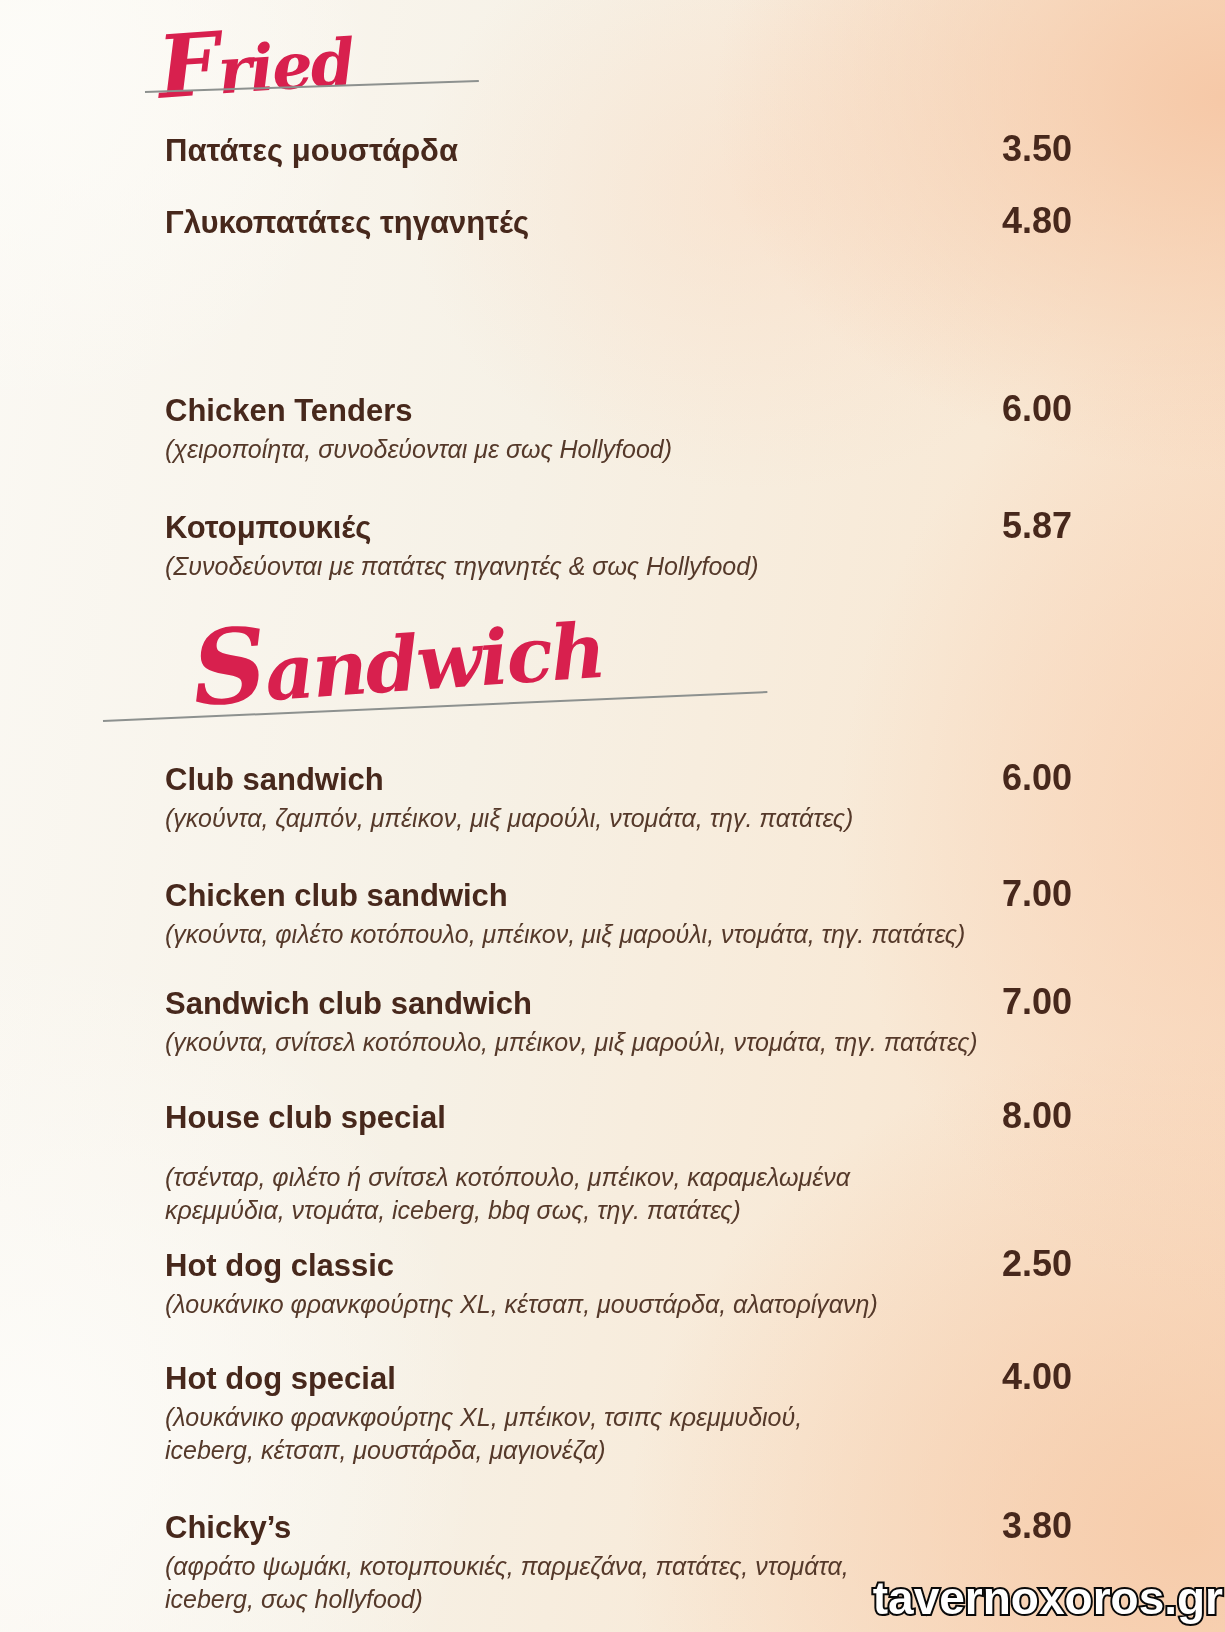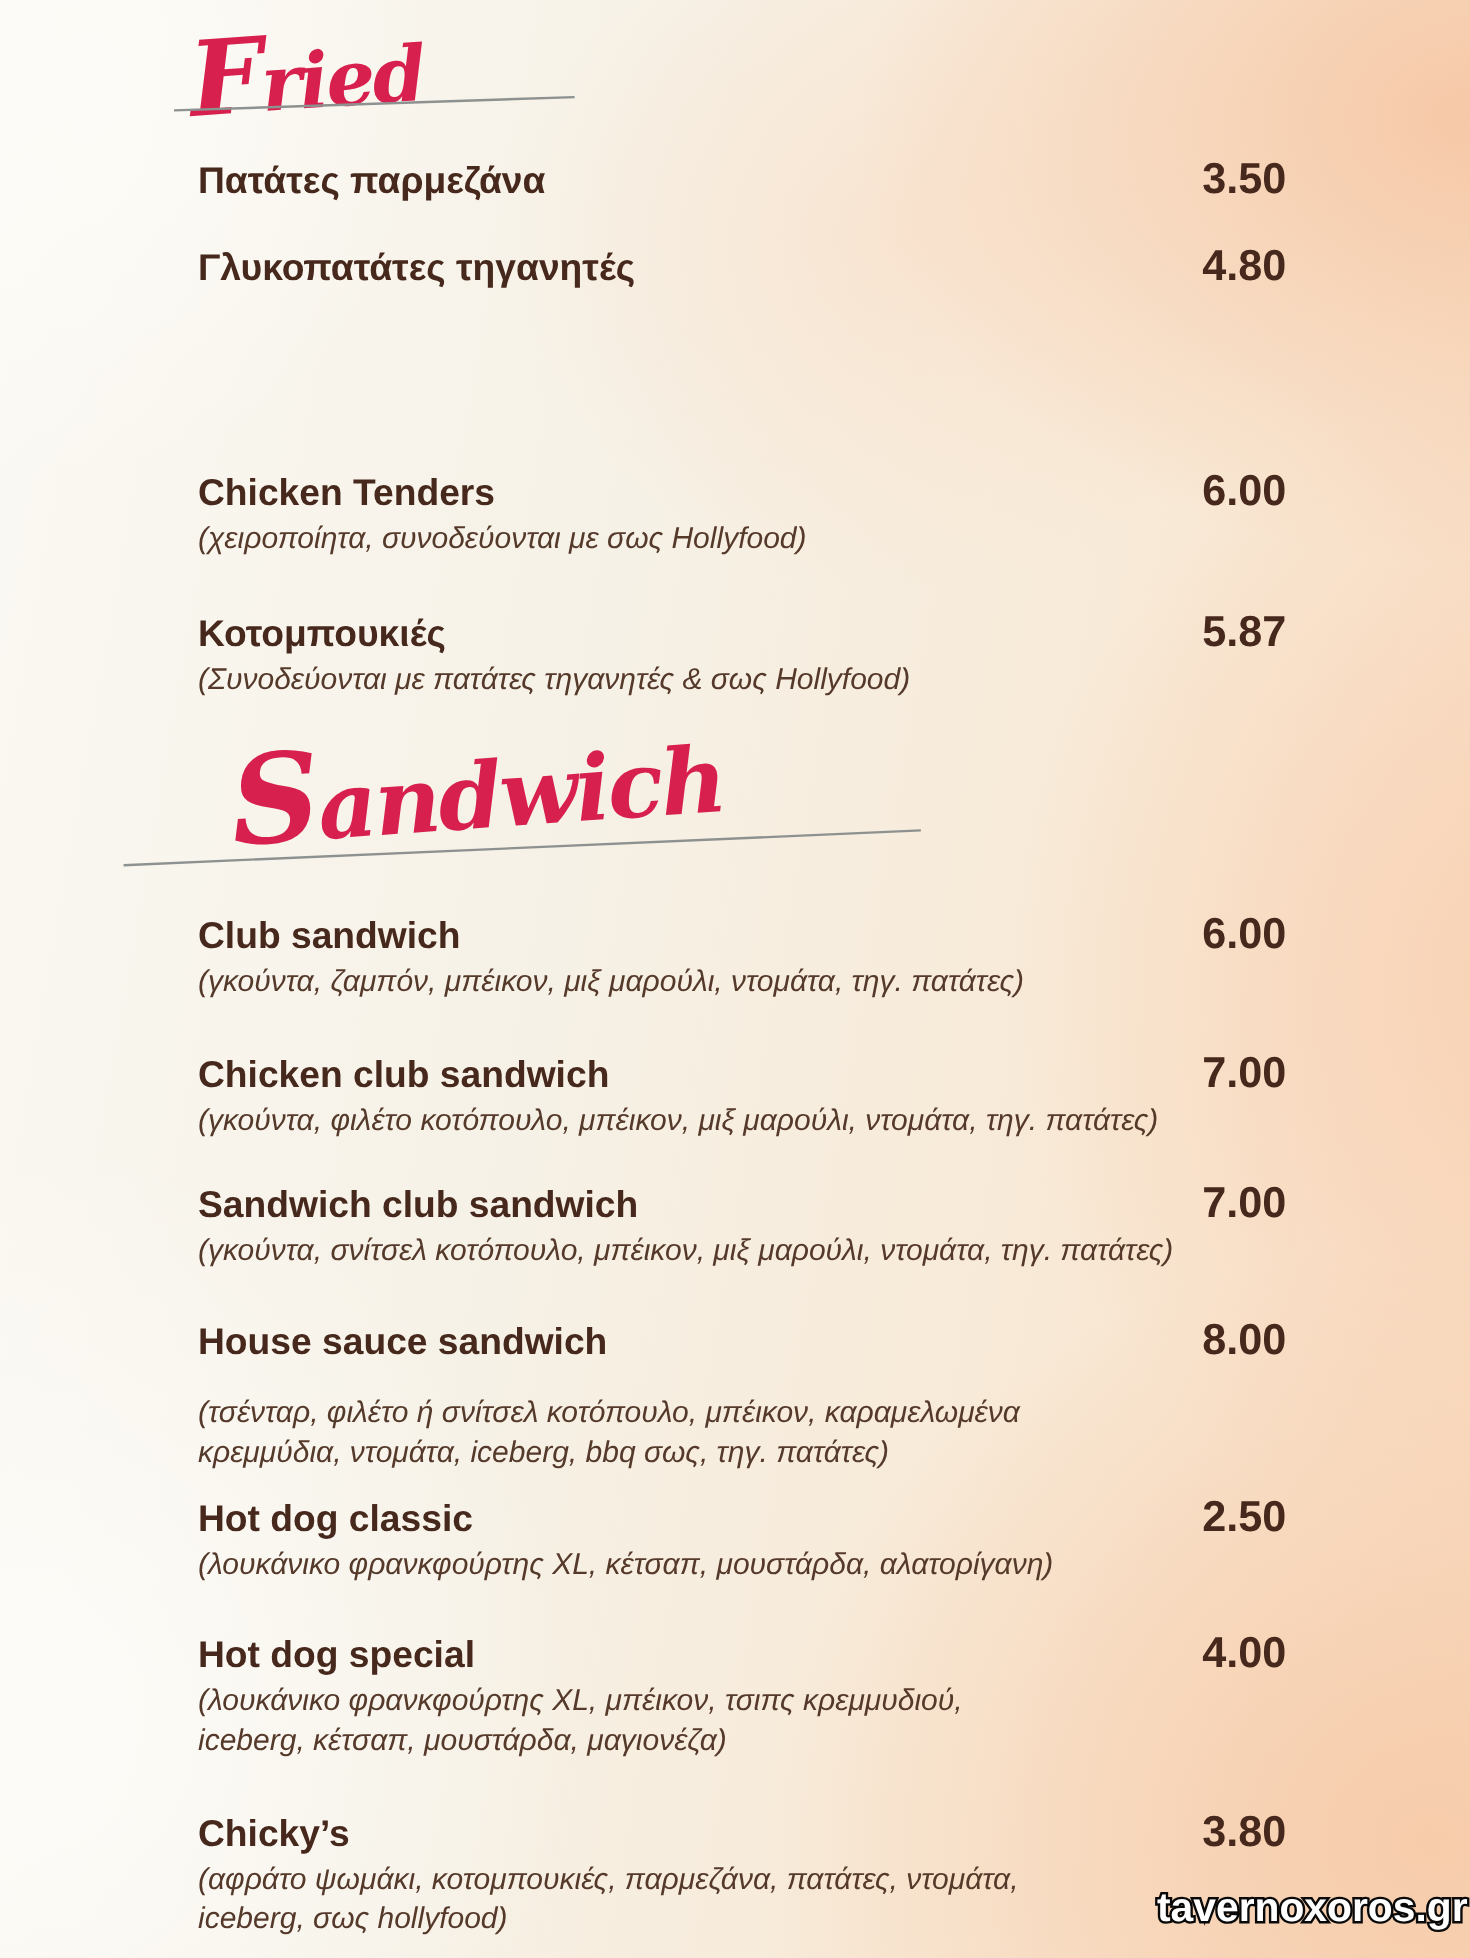--- a/index.html
+++ b/index.html
@@ -45,37 +45,37 @@
   .desc{
     font-size:25px;font-style:italic;color:#55392a;line-height:33px;margin-top:1px;
     white-space:nowrap;
   }
   .desc.wrap{white-space:normal;}
   .desc.w750{max-width:750px;margin-top:22px;}
   .desc.w670{max-width:670px;}
   .desc.w720{max-width:720px;}
   .watermark{
     position:absolute;right:2px;top:1571px;
-    font-size:34px;font-weight:bold;color:#ffffff;
+    font-size:46px;font-weight:bold;color:#ffffff;
     -webkit-text-stroke:4px #0a0a0a;paint-order:stroke fill;
     text-shadow:0 0 2px #0a0a0a;
     letter-spacing:0;
   }
 </style>
 </head>
 <body>
 
 <div class="page">
 
   <h2 class="script-title t-fried">Fried</h2>
   <div class="underline u-fried"></div>
 
   <div class="item" style="top:128px">
     <div class="row">
-      <span class="name">Πατάτες παρμεζάνα</span>
+      <span class="name">Πατάτες μουστάρδα</span>
       <span class="price">3.50</span>
     </div>
   </div>
 
   <div class="item" style="top:200px">
     <div class="row">
       <span class="name">Γλυκοπατάτες τηγανητές</span>
       <span class="price">4.80</span>
     </div>
   </div>
@@ -119,21 +119,21 @@
   <div class="item" style="top:981px">
     <div class="row">
       <span class="name">Sandwich club sandwich</span>
       <span class="price">7.00</span>
     </div>
     <div class="desc">(γκούντα, σνίτσελ κοτόπουλο, μπέικον, μιξ μαρούλι, ντομάτα, τηγ. πατάτες)</div>
   </div>
 
   <div class="item" style="top:1095px">
     <div class="row">
-      <span class="name">House sauce sandwich</span>
+      <span class="name">House club special</span>
       <span class="price">8.00</span>
     </div>
     <div class="desc wrap w750">(τσένταρ, φιλέτο ή σνίτσελ κοτόπουλο, μπέικον, καραμελωμένα κρεμμύδια, ντομάτα, iceberg, bbq σως, τηγ. πατάτες)</div>
   </div>
 
   <div class="item" style="top:1243px">
     <div class="row">
       <span class="name">Hot dog classic</span>
       <span class="price">2.50</span>
     </div>

